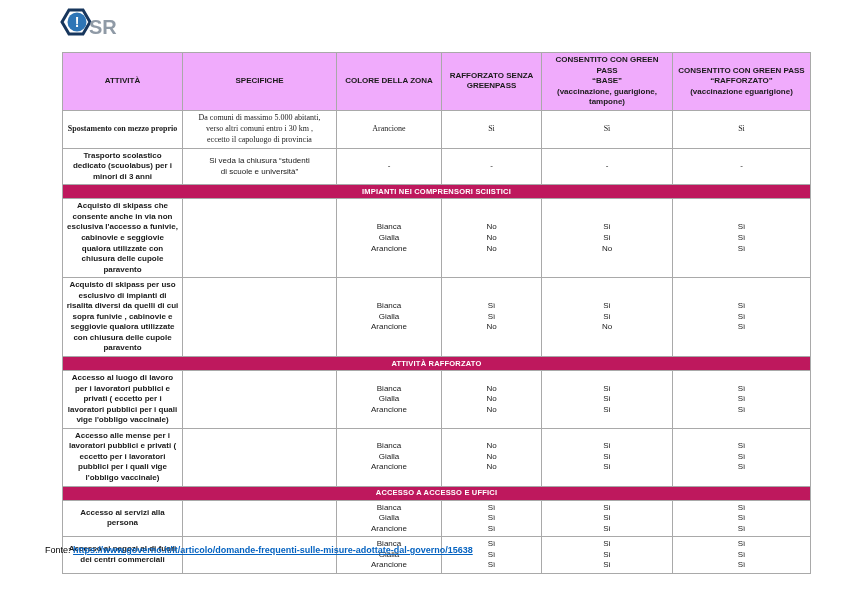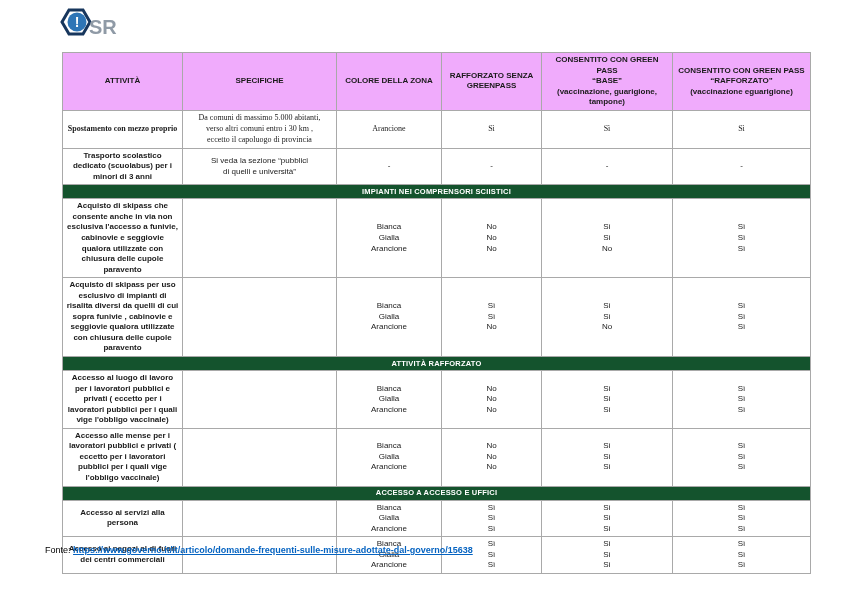--- a/index.html
+++ b/index.html
@@ -15,21 +15,21 @@
   }
   .page-table th,.page-table td{
     border:1px solid #a9a9a9;vertical-align:middle;padding:2px 3px;
     text-align:center;word-wrap:break-word;
   }
   .page-table th{
     background:#f0abfc;font-weight:bold;height:51px;font-size:8px;
   }
   td.att{font-weight:bold;}
   td.section{
-    background:#14532d;color:#ffffff;font-weight:bold;height:11px;
+    background:#be185d;color:#ffffff;font-weight:bold;height:11px;
     padding:1px 2px;font-size:7.5px;letter-spacing:.2px;
   }
   .footer{position:absolute;left:45px;top:545px;font-size:9px;color:#000;}
   .footer a{color:#0563c1;font-weight:bold;}
   .lg-sr{font-weight:bold;}
 </style>
 </head>
 <body>
 
 <div class="logo">
@@ -91,22 +91,22 @@
         </td>
         <td class="val">
           <div>Sì</div>
         </td>
       </tr>
       <tr style="height: 34px;">
         <td class="att">
           <div>Trasporto scolastico dedicato (scuolabus) per i minori di 3 anni</div>
         </td>
         <td class="spec">
-          <div>Si veda la sezione “pubblici</div>
-          <div>di quelli e università”</div>
+          <div>Si veda la chiusura “studenti</div>
+          <div>di scuole e università”</div>
         </td>
         <td class="val">
           <div>-</div>
         </td>
         <td class="val">
           <div>-</div>
         </td>
         <td class="val">
           <div>-</div>
         </td>

